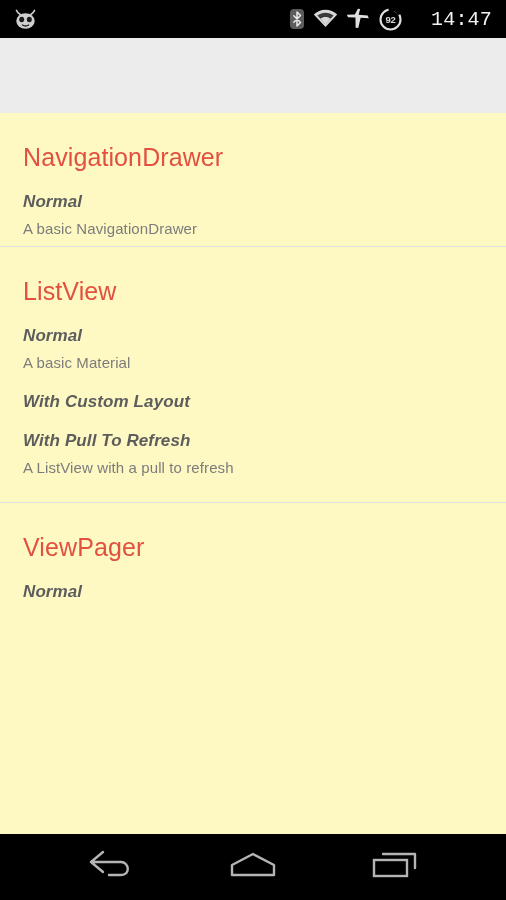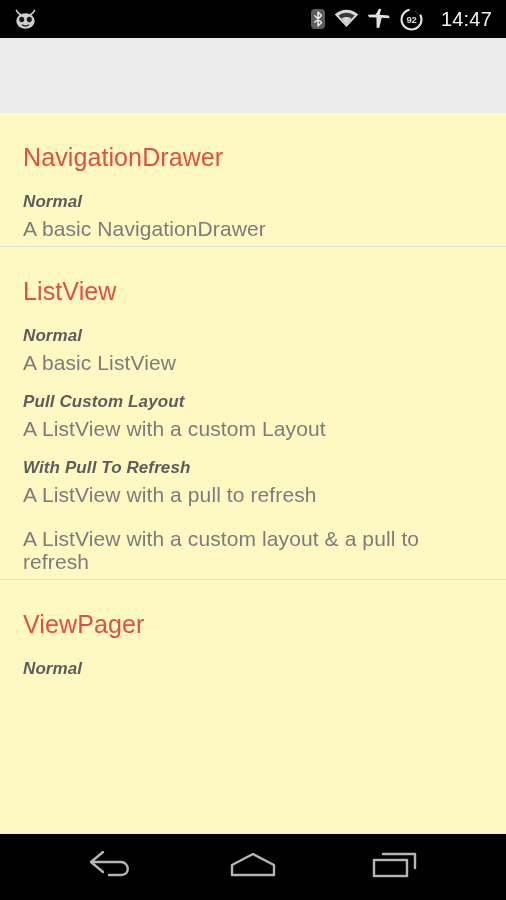--- a/index.html
+++ b/index.html
@@ -32,22 +32,22 @@
   .status-right {
     margin-left:auto;
     display:flex; align-items:center; gap:9px;
   }
   .cid-icon { display:block; }
   .sb-icon { display:block; }
   .status-clock {
     color:#f2f2f2;
     font-size:20px;
     letter-spacing:0.2px;
-    margin-left:9px;
-    font-family:Liberation Sans, sans-serif;
+    margin-left:20px;
+    font-family:Liberation Mono, monospace;
   }
   .battery-wrap { position:relative; width:23px; height:23px; }
   .battery-text {
     position:absolute; inset:0;
     display:flex; align-items:center; justify-content:center;
     font-size:9.5px; color:#dcdcdc; font-weight:bold;
     letter-spacing:-0.3px;
   }
 
   
@@ -105,21 +105,21 @@
   .item-title {
     color:#5d5d5d;
     font-size:17px;
     font-weight:bold;
     line-height:22px;
     letter-spacing:0.1px;
     font-style:italic;
   }
   .item-subtitle {
     color:#7c7c7c;
-    font-size:21px;
+    font-size:15px;
     font-weight:400;
     line-height:23px;
     padding-top:4px;
     letter-spacing:0.1px;
   }
 
   
   .nav-bar {
     position:absolute;
     bottom:0; left:0;
@@ -198,32 +198,30 @@
         <div class="item-subtitle">A basic NavigationDrawer</div>
       </div>
     </div>
 
     <div class="section-divider"></div>
 
     <div class="section">
       <div class="section-header">ListView</div>
       <div class="list-item">
         <div class="item-title">Normal</div>
-        <div class="item-subtitle">A basic ListView</div>
-      </div>
-      <div class="list-item">
-        <div class="item-title">Pull Custom Layout</div>
-        <div class="item-subtitle">A ListView with a custom Layout</div>
+        <div class="item-subtitle">A basic Material</div>
+      </div>
+      <div class="list-item">
+        <div class="item-title">With Custom Layout</div>
       </div>
       <div class="list-item">
         <div class="item-title">With Pull To Refresh</div>
         <div class="item-subtitle">A ListView with a pull to refresh</div>
       </div>
       <div class="list-item">
-        <div class="item-subtitle">A ListView with a custom layout &amp; a pull to refresh</div>
       </div>
     </div>
 
     <div class="section-divider"></div>
 
     <div class="section">
       <div class="section-header">ViewPager</div>
       <div class="list-item">
         <div class="item-title">Normal</div>
       </div>

